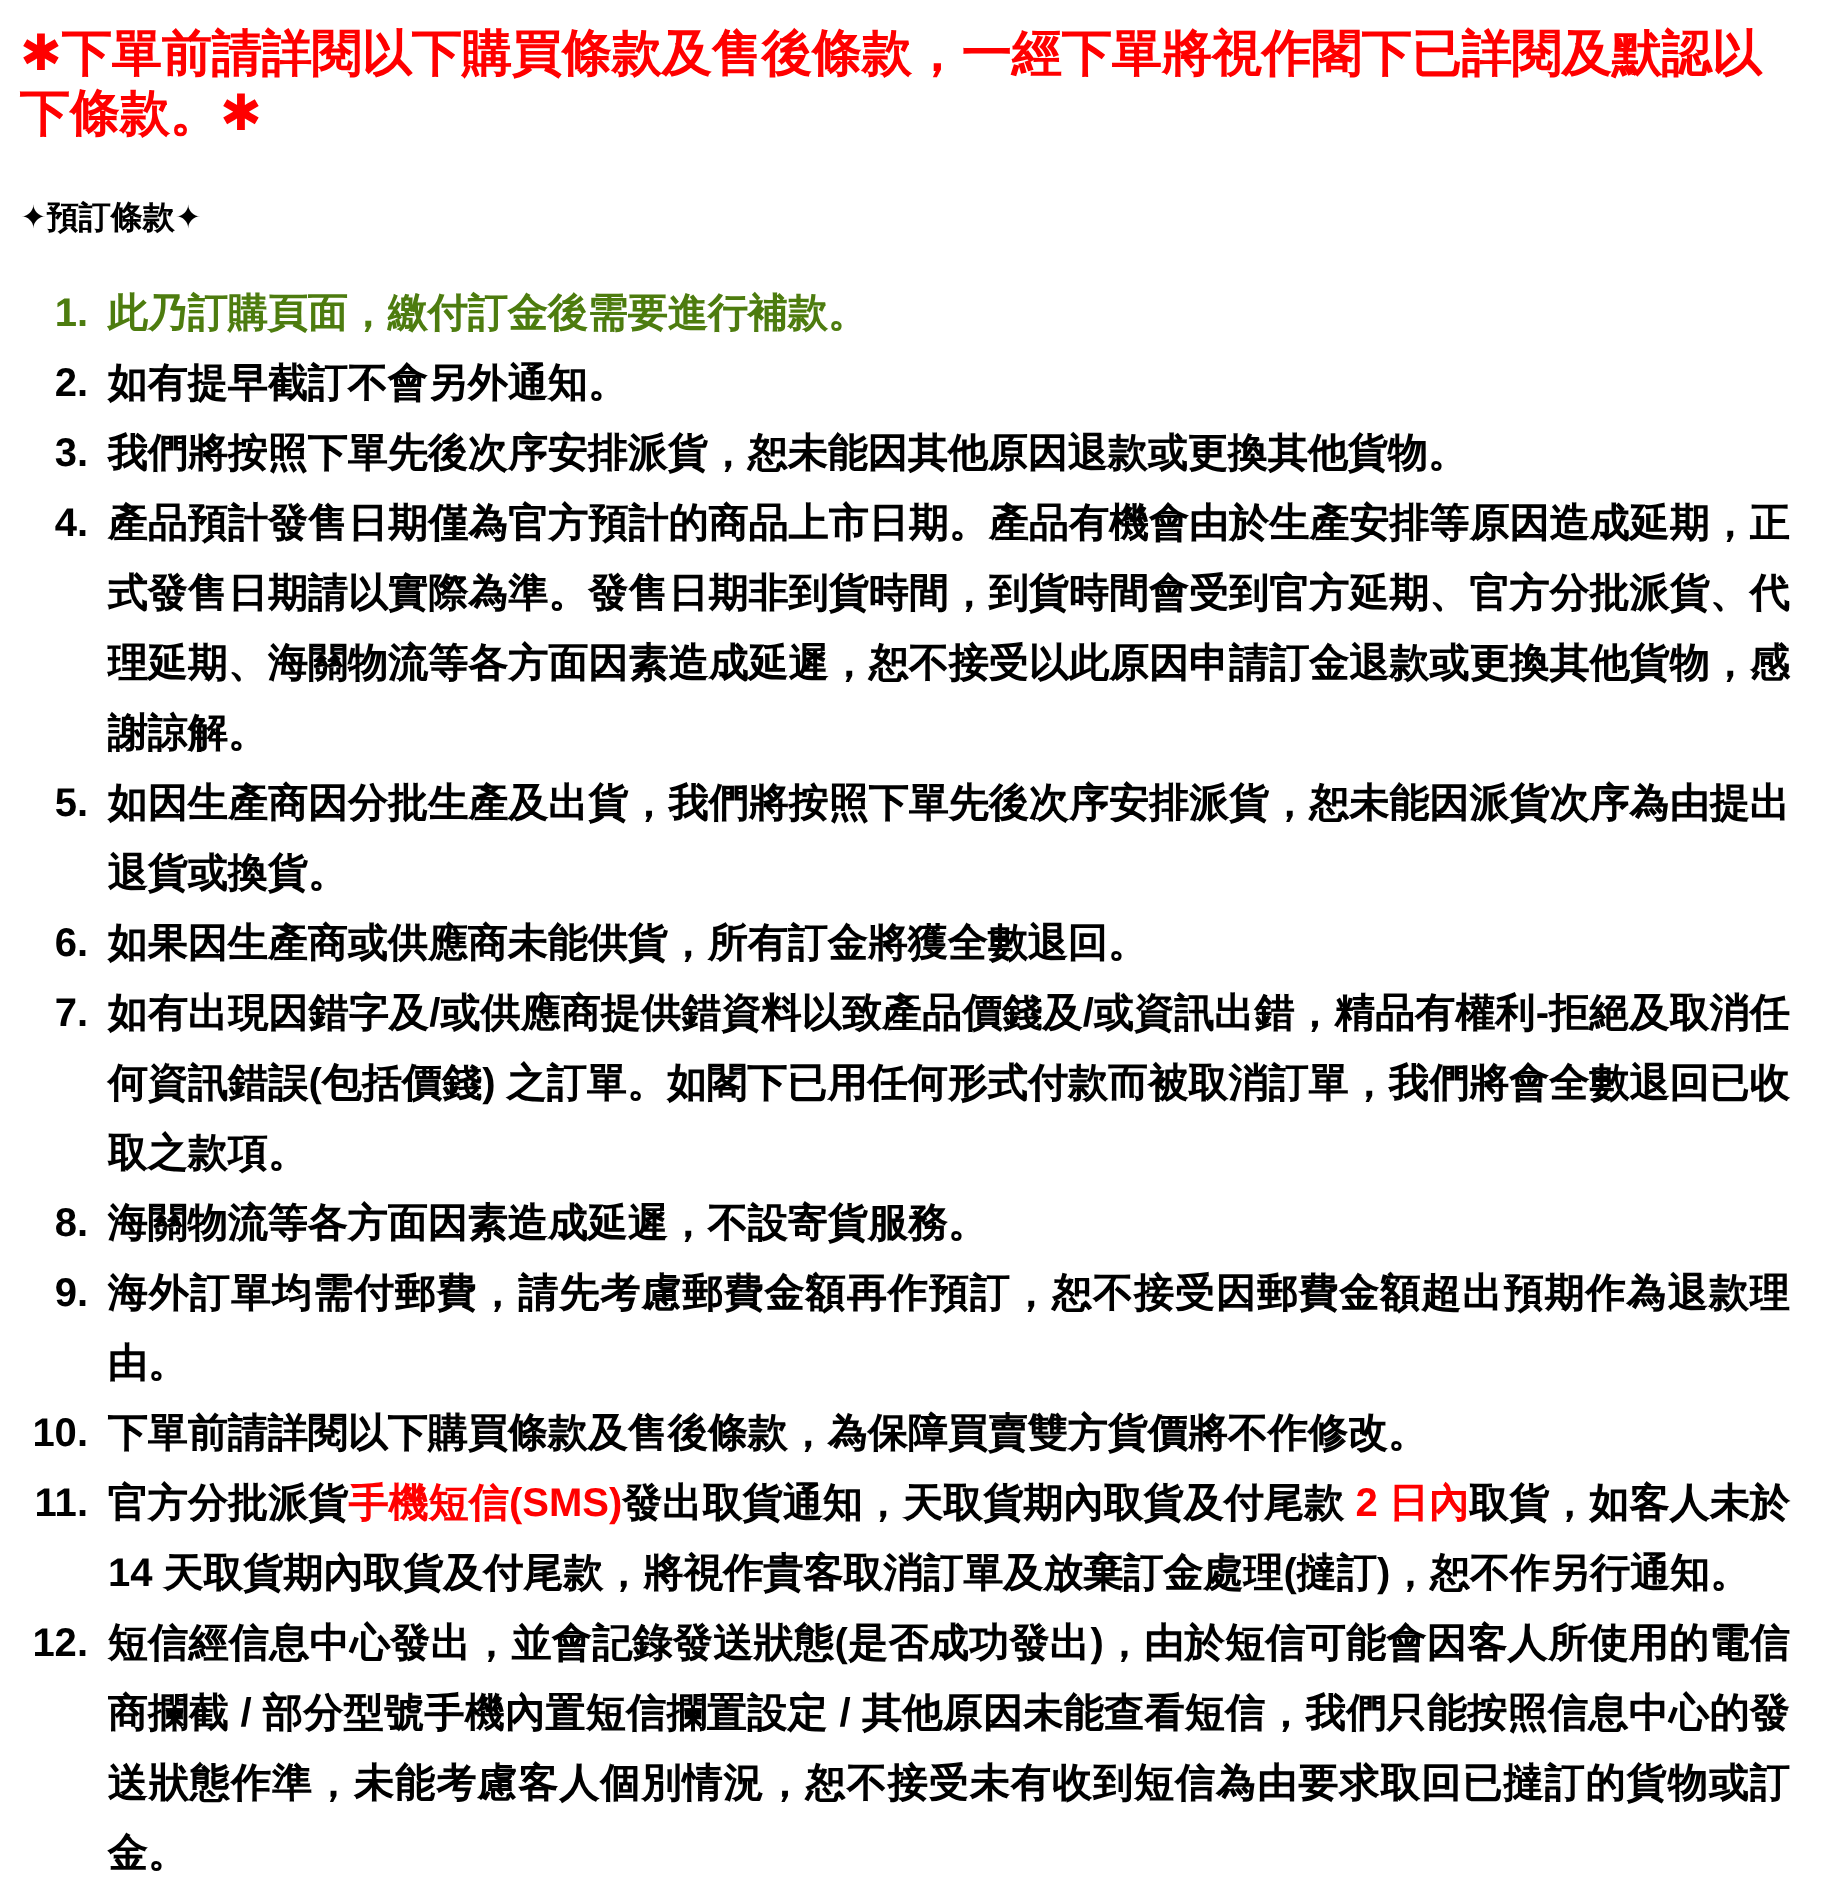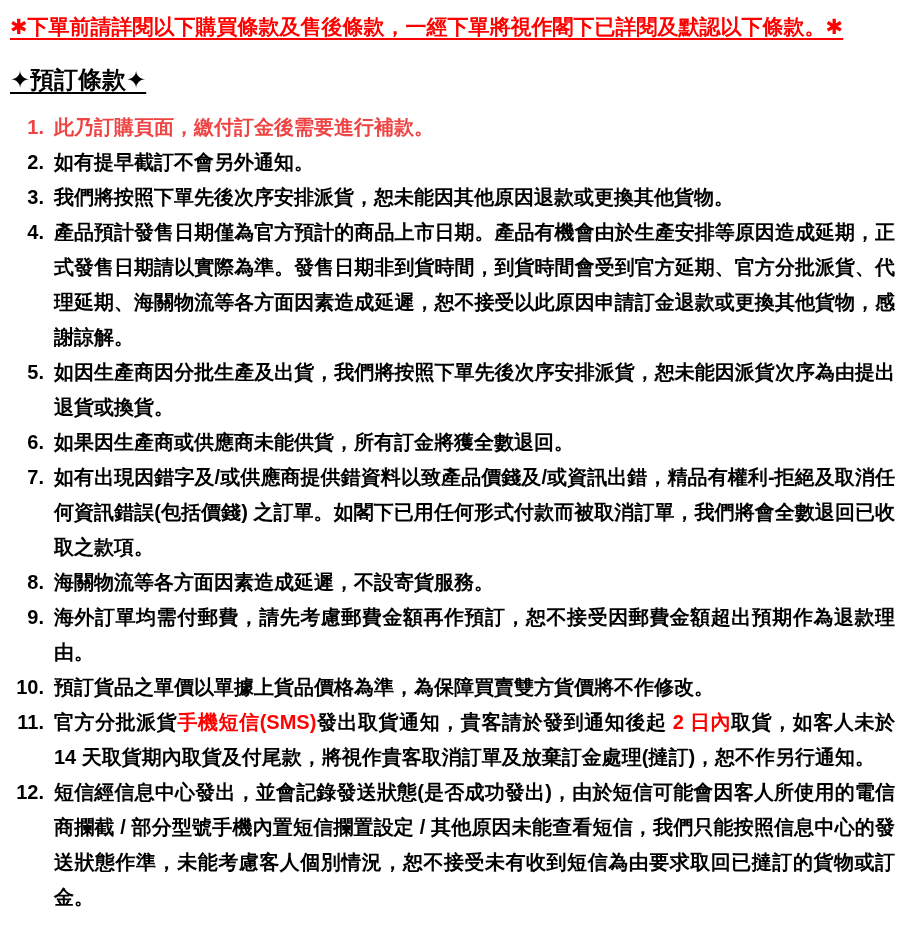--- a/index.html
+++ b/index.html
@@ -12,33 +12,31 @@
     height: 948px;
     box-sizing: border-box;
     padding: 8px 18px 0 10px;
     font-family: "Liberation Sans", "DejaVu Sans", sans-serif;
     font-weight: 700;
     color: #000000;
     overflow: hidden;
   }
   .notice {
     color: #ff0000;
-    font-size: 21px;
+    font-size: 25px;
     line-height: 30px;
-    text-decoration: underline;
     text-decoration-thickness: 2px;
     text-underline-offset: 4px;
     margin: 4px 0 0 0;
   }
   .section-title {
     display: inline-block;
-    font-size: 24px;
+    font-size: 16px;
     line-height: 28px;
     margin: 24px 0 0 0;
-    text-decoration: underline;
     text-decoration-thickness: 2px;
     text-underline-offset: 4px;
   }
   ol.terms {
     list-style: none;
     counter-reset: tc;
     margin: 16px 0 0 0;
     padding: 0;
     font-size: 20px;
     line-height: 35px;
@@ -50,21 +48,21 @@
     text-align: justify;
   }
   ol.terms > li::before {
     content: counter(tc) ".";
     position: absolute;
     left: 0;
     top: 0;
     width: 34px;
     text-align: right;
   }
-  li.red-item { color: #ef4444; }
+  li.red-item { color: #4d7c0f; }
   .hl-red {
     color: #ff0000;
     text-decoration-thickness: 2px;
     text-underline-offset: 3px;
   }
 </style>
 </head>
 <body>
 
 <p class="notice">✱下單前請詳閱以下購買條款及售後條款，一經下單將視作閣下已詳閱及默認以下條款。✱</p>
@@ -76,19 +74,19 @@
 <ol class="terms">
   <li class="red-item">此乃訂購頁面，繳付訂金後需要進行補款。</li>
   <li>如有提早截訂不會另外通知。</li>
   <li>我們將按照下單先後次序安排派貨，恕未能因其他原因退款或更換其他貨物。</li>
   <li>產品預計發售日期僅為官方預計的商品上市日期。產品有機會由於生產安排等原因造成延期，正式發售日期請以實際為準。發售日期非到貨時間，到貨時間會受到官方延期、官方分批派貨、代理延期、海關物流等各方面因素造成延遲，恕不接受以此原因申請訂金退款或更換其他貨物，感謝諒解。</li>
   <li>如因生產商因分批生產及出貨，我們將按照下單先後次序安排派貨，恕未能因派貨次序為由提出退貨或換貨。</li>
   <li>如果因生產商或供應商未能供貨，所有訂金將獲全數退回。</li>
   <li>如有出現因錯字及/或供應商提供錯資料以致產品價錢及/或資訊出錯，精品有權利-拒絕及取消任何資訊錯誤(包括價錢) 之訂單。如閣下已用任何形式付款而被取消訂單，我們將會全數退回已收取之款項。</li>
   <li>海關物流等各方面因素造成延遲，不設寄貨服務。</li>
   <li>海外訂單均需付郵費，請先考慮郵費金額再作預訂，恕不接受因郵費金額超出預期作為退款理由。</li>
-  <li>預訂貨品之單價以單據上貨品價格為準，為保障買賣雙方貨價將不作修改。</li>
+  <li>下單前請詳閱以下購買條款及售後條款，為保障買賣雙方貨價將不作修改。</li>
   <li>
-    <span>官方分批派貨</span><span class="hl-red">手機短信(SMS)</span><span>發出取貨通知，貴客請於發到通知後起 </span><span class="hl-red">2 日內</span><span>取貨，如客人未於 14 天取貨期內取貨及付尾款，將視作貴客取消訂單及放棄訂金處理(撻訂)，恕不作另行通知。</span>
+    <span>官方分批派貨</span><span class="hl-red">手機短信(SMS)</span><span>發出取貨通知，天取貨期內取貨及付尾款 </span><span class="hl-red">2 日內</span><span>取貨，如客人未於 14 天取貨期內取貨及付尾款，將視作貴客取消訂單及放棄訂金處理(撻訂)，恕不作另行通知。</span>
   </li>
   <li>短信經信息中心發出，並會記錄發送狀態(是否成功發出)，由於短信可能會因客人所使用的電信商攔截 / 部分型號手機內置短信攔置設定 / 其他原因未能查看短信，我們只能按照信息中心的發送狀態作準，未能考慮客人個別情況，恕不接受未有收到短信為由要求取回已撻訂的貨物或訂金。</li>
 
 </ol>
 
 </body></html>

